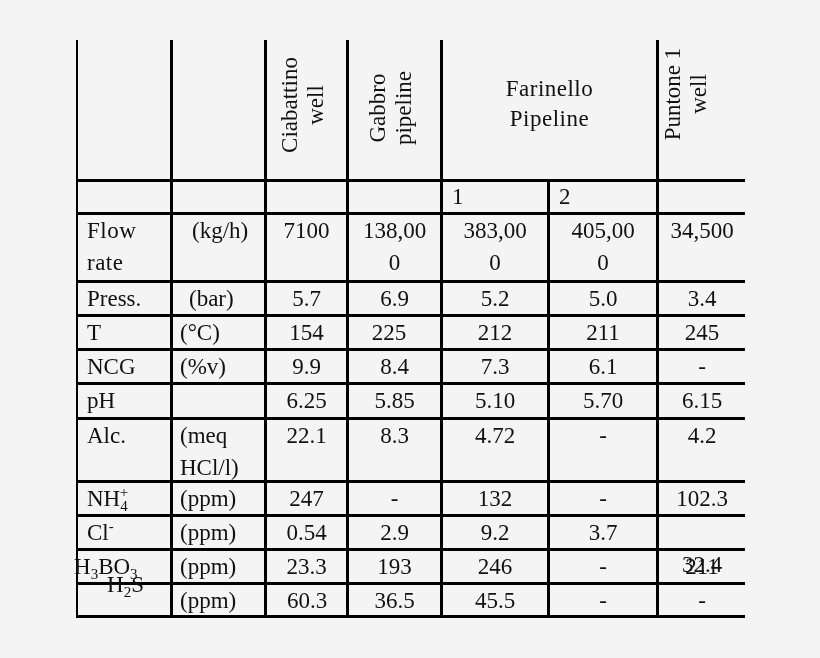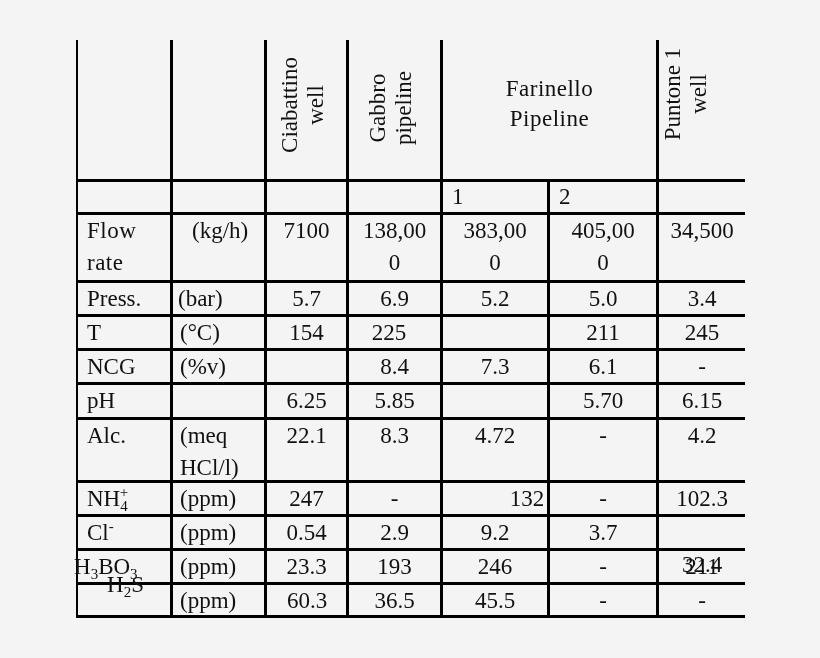--- a/index.html
+++ b/index.html
@@ -107,66 +107,69 @@
     <div>383,00</div>
     <div>0</div>
   </div>
   <div class="cell center" style="left:474px; top:175px; width:106px;border-radius:25px;">
     <div>405,00</div>
     <div>0</div>
   </div>
   <div class="cell center" style="left:583px; top:175px; width:86px;">34,500</div>
 
   <div class="cell left" style="left:2px; top:243px; width:92px;">Press.</div>
-  <div class="cell left" style="left:97px; top:243px; width:91px; padding-left:5px;">(bar)</div>
+  <div class="cell left" style="left:97px; top:243px; width:91px; padding-left:16px;">(bar)</div>
   <div class="cell center" style="left:191px; top:243px; width:79px;">5.7</div>
   <div class="cell center" style="left:273px; top:243px; width:91px;">6.9</div>
   <div class="cell center" style="left:367px; top:243px; width:104px;">5.2</div>
   <div class="cell center" style="left:474px; top:243px; width:106px;">5.0</div>
   <div class="cell center" style="left:583px; top:243px; width:86px;">3.4</div>
 
   <div class="cell left" style="left:2px; top:277px; width:92px;">T</div>
   <div class="cell left" style="left:97px; top:277px; width:91px; padding-left:7px;">(°C)</div>
   <div class="cell center" style="left:191px; top:277px; width:79px;">154</div>
   <div class="cell center" style="left:273px; top:277px; width:80px;">225</div>
+  <div class="cell center" style="left:367px; top:277px; width:104px;">212</div>
   <div class="cell center" style="left:474px; top:277px; width:106px;">211</div>
   <div class="cell center" style="left:583px; top:277px; width:86px;">245</div>
 
   <div class="cell left" style="left:2px; top:311px; width:92px;">NCG</div>
   <div class="cell left" style="left:97px; top:311px; width:91px; padding-left:7px;">(%v)</div>
+  <div class="cell center" style="left:191px; top:311px; width:79px;">9.9</div>
   <div class="cell center" style="left:273px; top:311px; width:91px;">8.4</div>
   <div class="cell center" style="left:367px; top:311px; width:104px;">7.3</div>
   <div class="cell center" style="left:474px; top:311px; width:106px;">6.1</div>
   <div class="cell center" style="left:583px; top:311px; width:86px;">-</div>
 
   <div class="cell left" style="left:2px; top:345px; width:92px;">pH</div>
   <div class="cell left" style="left:97px; top:345px; width:91px; padding-left:7px;"></div>
   <div class="cell center" style="left:191px; top:345px; width:79px;">6.25</div>
   <div class="cell center" style="left:273px; top:345px; width:91px;">5.85</div>
+  <div class="cell center" style="left:367px; top:345px; width:104px;">5.10</div>
   <div class="cell center" style="left:474px; top:345px; width:106px;">5.70</div>
   <div class="cell center" style="left:583px; top:345px; width:86px;">6.15</div>
 
   <div class="cell left" style="left:2px; top:380px; width:92px;">Alc.</div>
   <div class="cell left" style="left:97px; top:380px; width:91px; padding-left:7px;">
     <div>(meq</div>
     <div>HCl/l)</div>
   </div>
   <div class="cell center" style="left:191px; top:380px; width:79px;">22.1</div>
   <div class="cell center" style="left:273px; top:380px; width:91px;">8.3</div>
   <div class="cell center" style="left:367px; top:380px; width:104px;">4.72</div>
   <div class="cell center" style="left:474px; top:380px; width:106px;">-</div>
   <div class="cell center" style="left:583px; top:380px; width:86px;">4.2</div>
 
   <div class="cell left" style="left:2px; top:443px; width:92px;">
     <span>NH</span><sub>4</sub><sup style="margin-left:-8px;">+</sup>
   </div>
   <div class="cell left" style="left:97px; top:443px; width:91px; padding-left:7px;">(ppm)</div>
   <div class="cell center" style="left:191px; top:443px; width:79px;">247</div>
   <div class="cell center" style="left:273px; top:443px; width:91px;">-</div>
-  <div class="cell center" style="left:367px; top:443px; width:104px;margin-left:32px;">132</div>
+  <div class="cell center" style="left:367px; top:443px; width:104px;">132</div>
   <div class="cell center" style="left:474px; top:443px; width:106px;">-</div>
   <div class="cell center" style="left:583px; top:443px; width:86px;">102.3</div>
 
   <div class="cell left" style="left:2px; top:477px; width:92px;">
     <span>Cl</span><sup>-</sup>
   </div>
   <div class="cell left" style="left:97px; top:477px; width:91px; padding-left:7px;">(ppm)</div>
   <div class="cell center" style="left:191px; top:477px; width:79px;">0.54</div>
   <div class="cell center" style="left:273px; top:477px; width:91px;">2.9</div>
   <div class="cell center" style="left:367px; top:477px; width:104px;">9.2</div>

